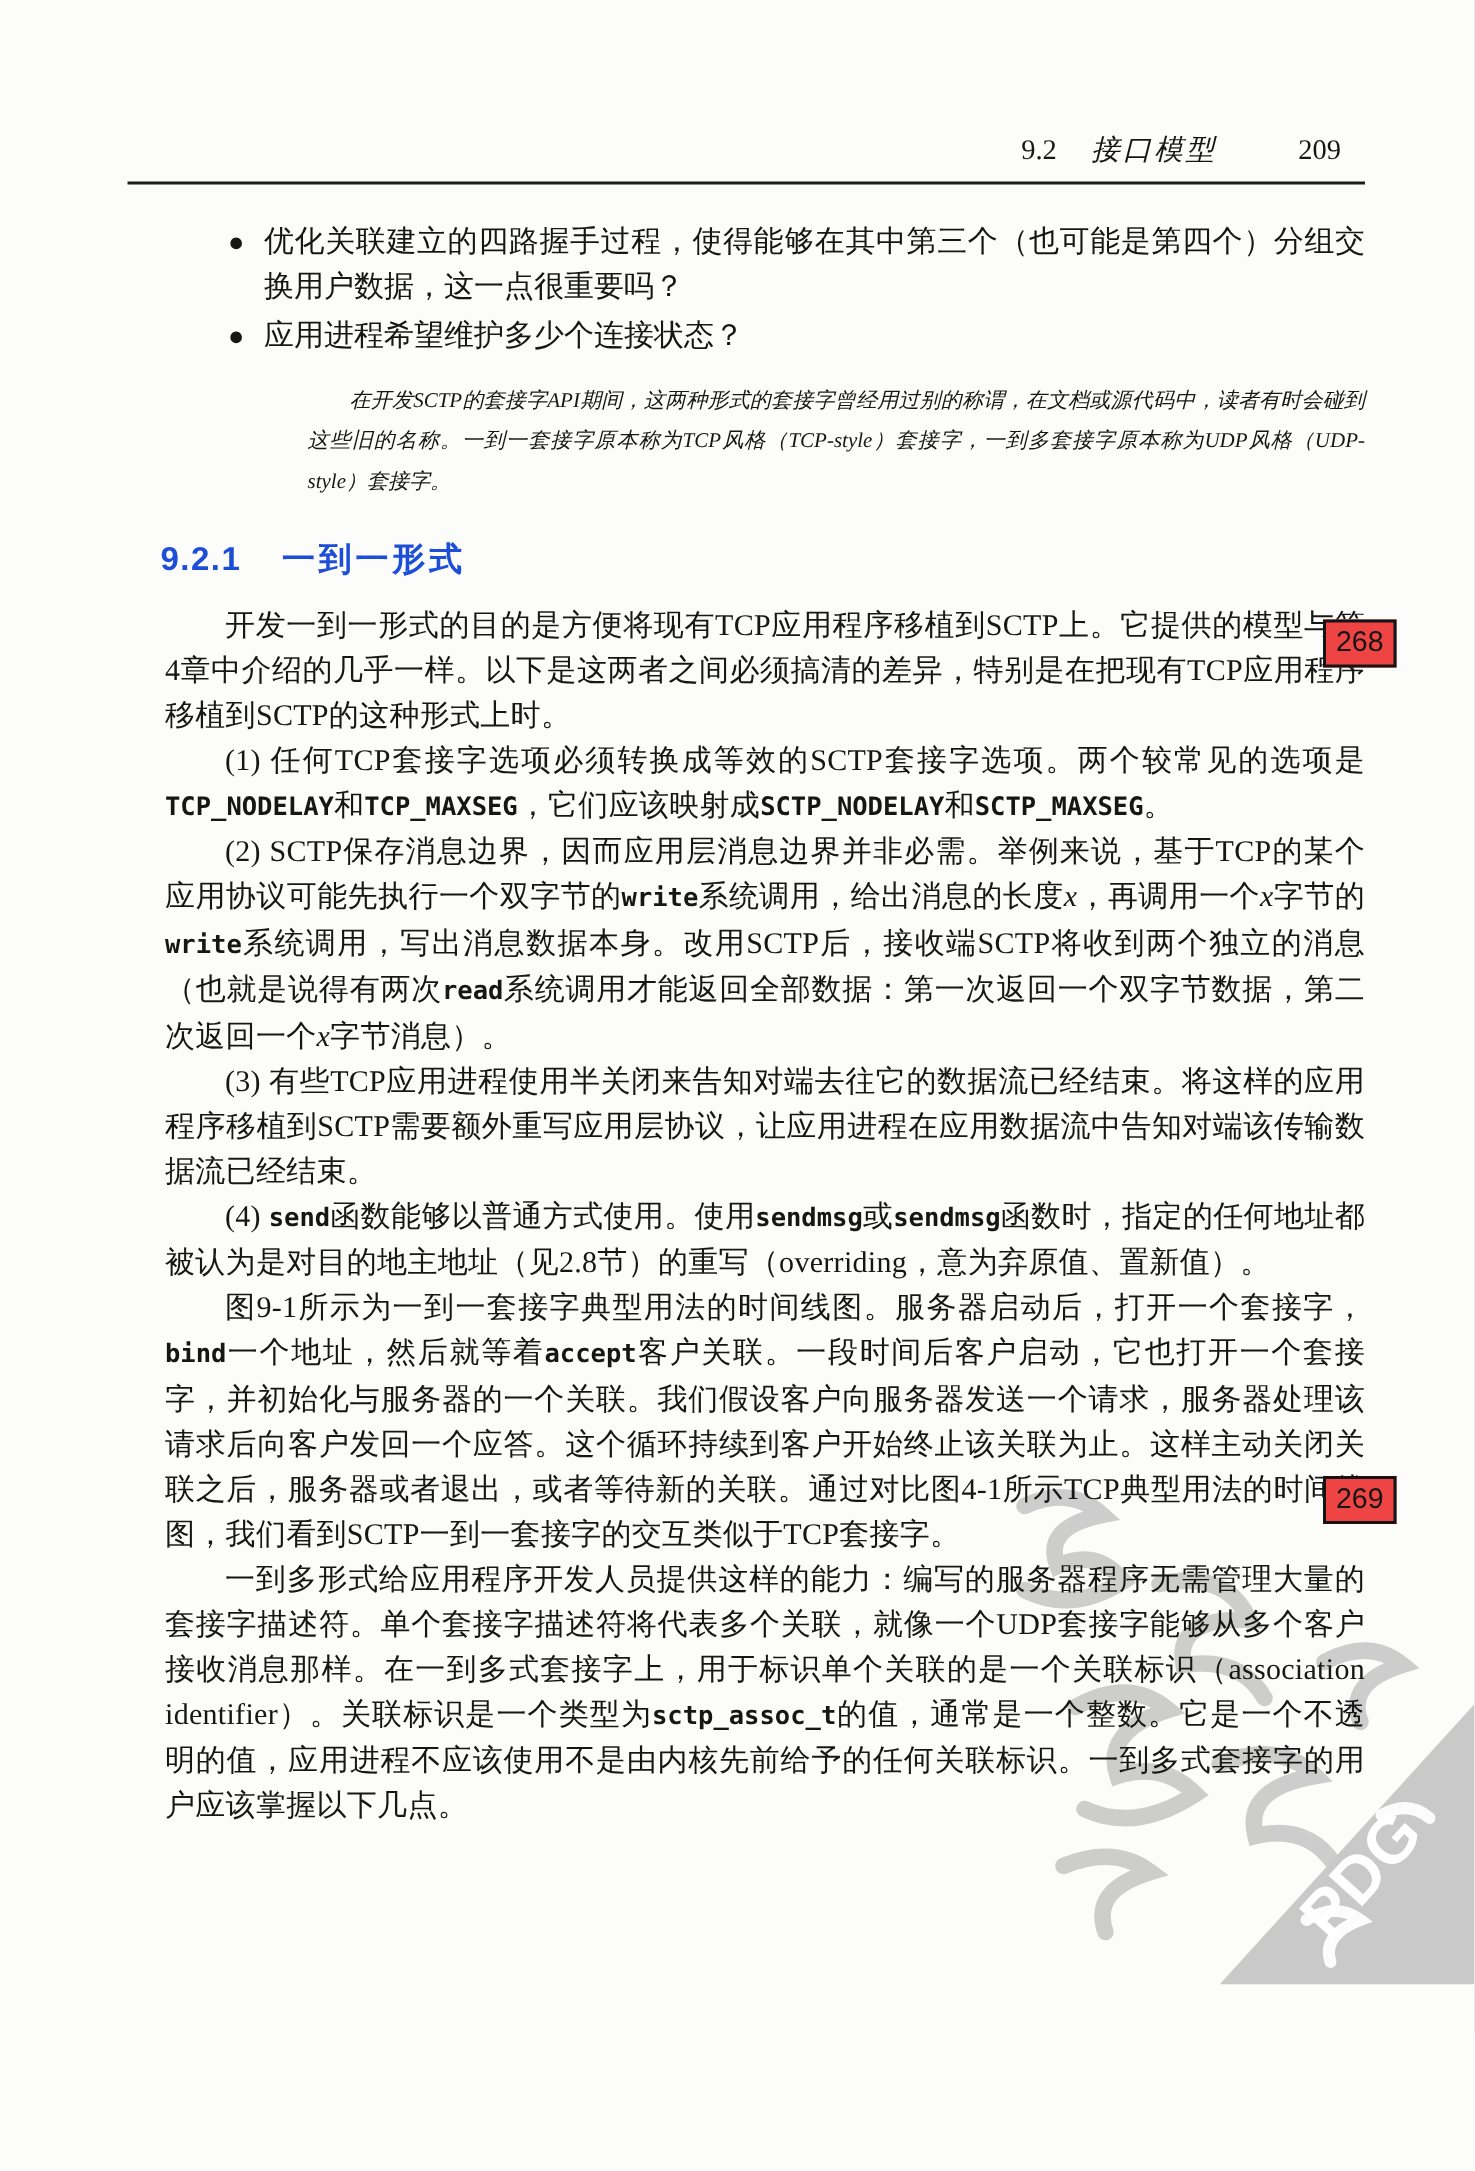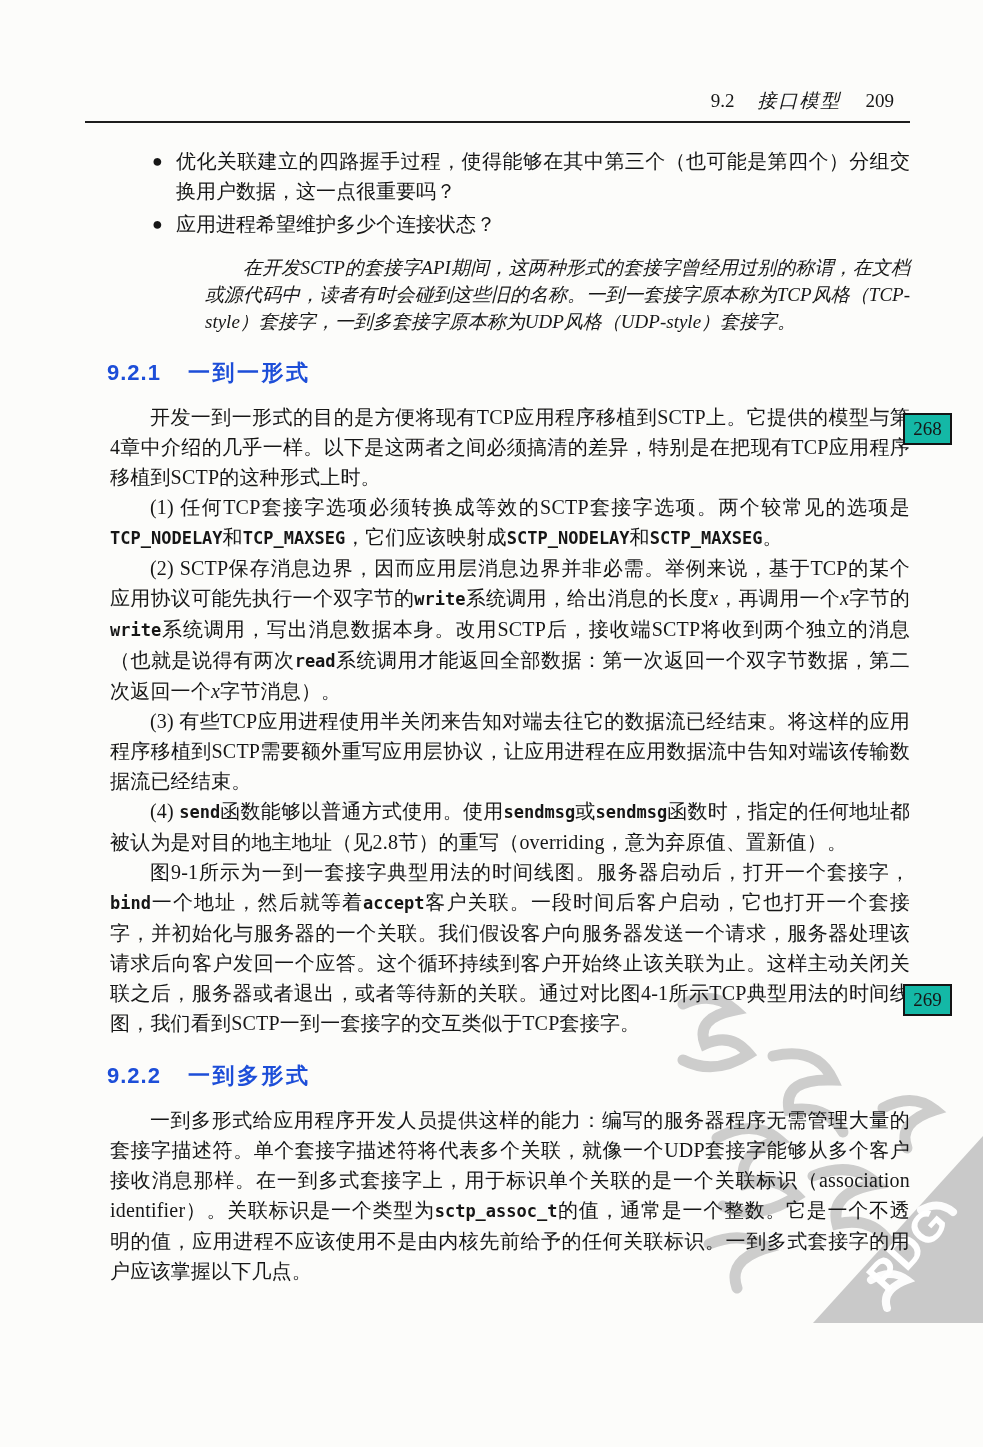--- a/index.html
+++ b/index.html
@@ -16,39 +16,39 @@
   .header{
     position:absolute;left:85px;top:90px;width:825px;
     border-bottom:2px solid #1d1d1d;
     padding-bottom:9px;
     text-align:right;
     font-size:19px;line-height:22px;
     white-space:nowrap;
   }
   .header .sec-no{margin-right:23px;}
   .header .sec-title{letter-spacing:2px;font-style:italic;}
-  .header .pg-no{margin-left:24px;margin-right:16px;}
+  .header .pg-no{margin-left:54px;margin-right:16px;}
   
   .content{
     position:absolute;left:110px;top:138px;width:800px;z-index:2;
   }
   .bullets{margin-top:8px;}
   .bullet{
     position:relative;margin-left:41px;padding-left:25px;
     font-size:20px;line-height:30px;text-align:justify;
     margin-bottom:3px;
   }
   .bullet .dot{
     position:absolute;left:1px;top:0;
     font-size:18px;line-height:30px;
   }
   .note{
     margin:15px 0 0 95px;
     font-style:italic;
-    font-size:19px;line-height:27px;
+    font-size:14px;line-height:27px;
     text-align:justify;
   }
   .note p{margin:0;text-indent:2em;}
   .sec-head{
     margin:24px 0 15px -3px;
     font-family:"Liberation Sans","DejaVu Sans",sans-serif;
     font-size:22px;line-height:28px;color:#1d4ed8;
   }
   .sec-head .num{font-weight:600;margin-right:27px;letter-spacing:1px;}
   .sec-head .ttl{font-weight:bold;letter-spacing:2.5px;}
@@ -56,24 +56,24 @@
     margin:0;font-size:20px;line-height:30px;
     text-indent:2em;text-align:justify;letter-spacing:.2px;
   }
   .mono{
     font-family:"DejaVu Sans Mono","Liberation Mono",monospace;
     font-size:17px;letter-spacing:0;font-weight:bold;
   }
   .it{font-style:italic;}
   
   .marker{
-    position:absolute;left:903px;width:45px;height:28px;z-index:3;
-    border:2px solid #141414;background:#14b8a6;
+    position:absolute;left:882px;width:45px;height:28px;z-index:3;
+    border:2px solid #141414;background:#ef4444;
     display:flex;align-items:center;justify-content:center;
-    font-size:19px;font-family:Liberation Serif, serif;
+    font-size:19px;font-family:Liberation Sans, sans-serif;
   }
   .marker-a{top:413px;}
   .marker-b{top:984px;}
   
   .watermark{
     position:absolute;right:0;top:988px;width:362px;height:335px;
     z-index:1;pointer-events:none;
   }
 </style>
 </head>
@@ -126,20 +126,17 @@
       <span class="num">9.2.1</span><span class="ttl">一到一形式</span>
     </div>
 
     <p class="para"><span>开发一到一形式的目的是方便将现有TCP应用程序移植到SCTP上。它提供的模型与第4章中介绍的几乎一样。以下是这两者之间必须搞清的差异，特别是在把现有TCP应用程序移植到SCTP的这种形式上时。</span></p>
     <p class="para"><span>(1) 任何TCP套接字选项必须转换成等效的SCTP套接字选项。两个较常见的选项是</span><span class="mono">TCP_NODELAY</span><span>和</span><span class="mono">TCP_MAXSEG</span><span>，它们应该映射成</span><span class="mono">SCTP_NODELAY</span><span>和</span><span class="mono">SCTP_MAXSEG</span><span>。</span></p>
     <p class="para"><span>(2) SCTP保存消息边界，因而应用层消息边界并非必需。举例来说，基于TCP的某个应用协议可能先执行一个双字节的</span><span class="mono">write</span><span>系统调用，给出消息的长度</span><span class="it">x</span><span>，再调用一个</span><span class="it">x</span><span>字节的</span><span class="mono">write</span><span>系统调用，写出消息数据本身。改用SCTP后，接收端SCTP将收到两个独立的消息（也就是说得有两次</span><span class="mono">read</span><span>系统调用才能返回全部数据：第一次返回一个双字节数据，第二次返回一个</span><span class="it">x</span><span>字节消息）。</span></p>
     <p class="para"><span>(3) 有些TCP应用进程使用半关闭来告知对端去往它的数据流已经结束。将这样的应用程序移植到SCTP需要额外重写应用层协议，让应用进程在应用数据流中告知对端该传输数据流已经结束。</span></p>
     <p class="para"><span>(4) </span><span class="mono">send</span><span>函数能够以普通方式使用。使用</span><span class="mono">sendmsg</span><span>或</span><span class="mono">sendmsg</span><span>函数时，指定的任何地址都被认为是对目的地主地址（见2.8节）的重写（overriding，意为弃原值、置新值）。</span></p>
     <p class="para"><span>图9-1所示为一到一套接字典型用法的时间线图。服务器启动后，打开一个套接字，</span><span class="mono">bind</span><span>一个地址，然后就等着</span><span class="mono">accept</span><span>客户关联。一段时间后客户启动，它也打开一个套接字，并初始化与服务器的一个关联。我们假设客户向服务器发送一个请求，服务器处理该请求后向客户发回一个应答。这个循环持续到客户开始终止该关联为止。这样主动关闭关联之后，服务器或者退出，或者等待新的关联。通过对比图4-1所示TCP典型用法的时间线图，我们看到SCTP一到一套接字的交互类似于TCP套接字。</span></p>
 
-    <div class="sec-head">
-      <span class="num">9.2.2</span><span class="ttl">一到多形式</span>
-    </div>
 
     <p class="para"><span>一到多形式给应用程序开发人员提供这样的能力：编写的服务器程序无需管理大量的套接字描述符。单个套接字描述符将代表多个关联，就像一个UDP套接字能够从多个客户接收消息那样。在一到多式套接字上，用于标识单个关联的是一个关联标识（association identifier）。关联标识是一个类型为</span><span class="mono">sctp_assoc_t</span><span>的值，通常是一个整数。它是一个不透明的值，应用进程不应该使用不是由内核先前给予的任何关联标识。一到多式套接字的用户应该掌握以下几点。</span></p>
 
   </div>
 </div>
 
 </body></html>

